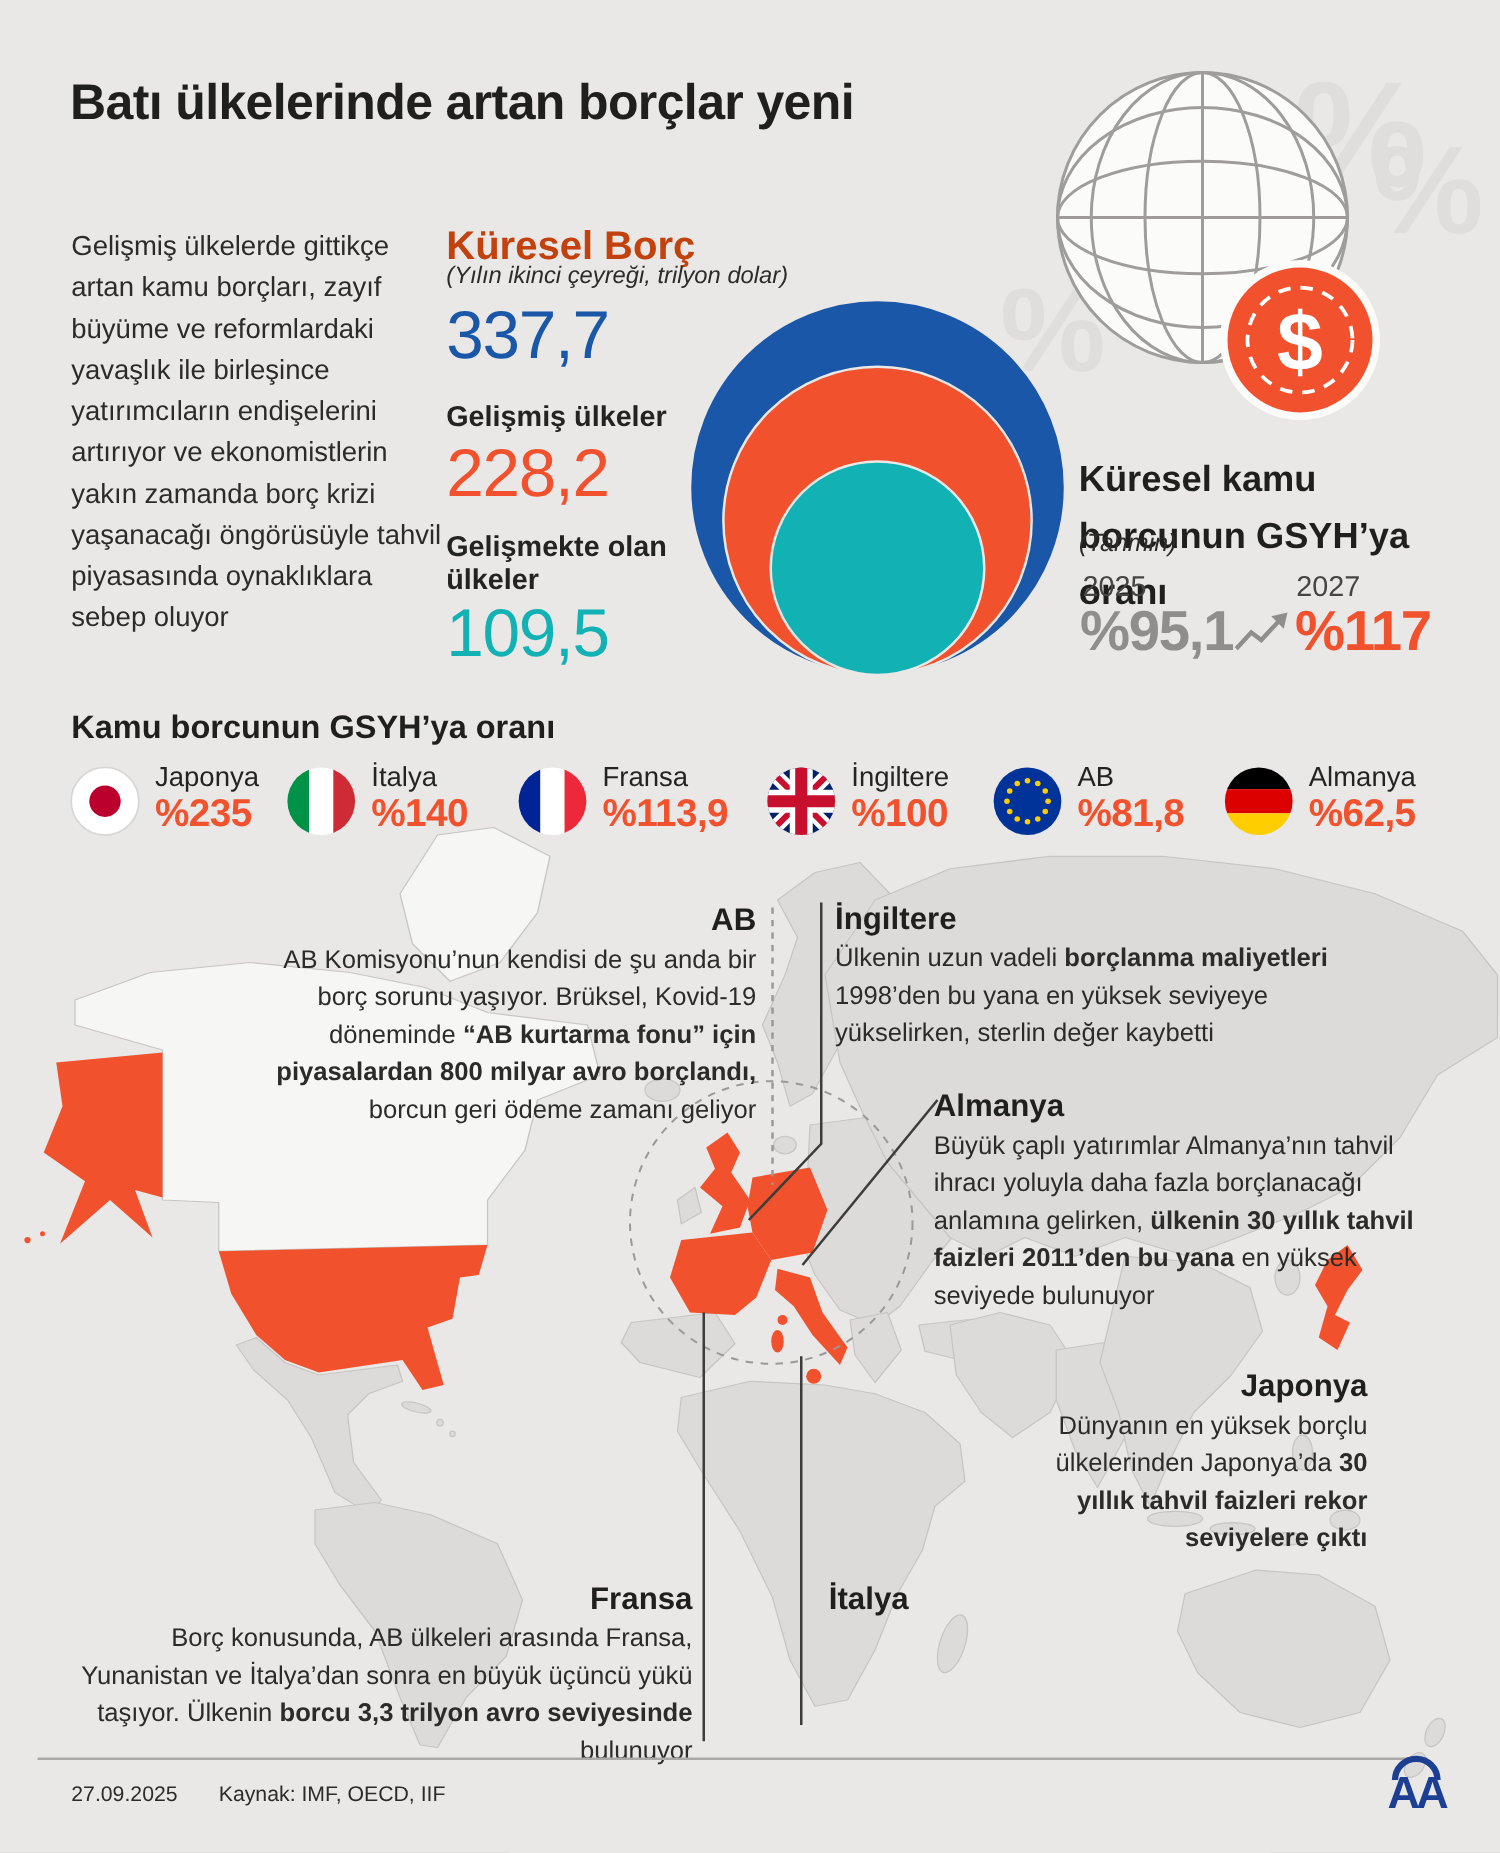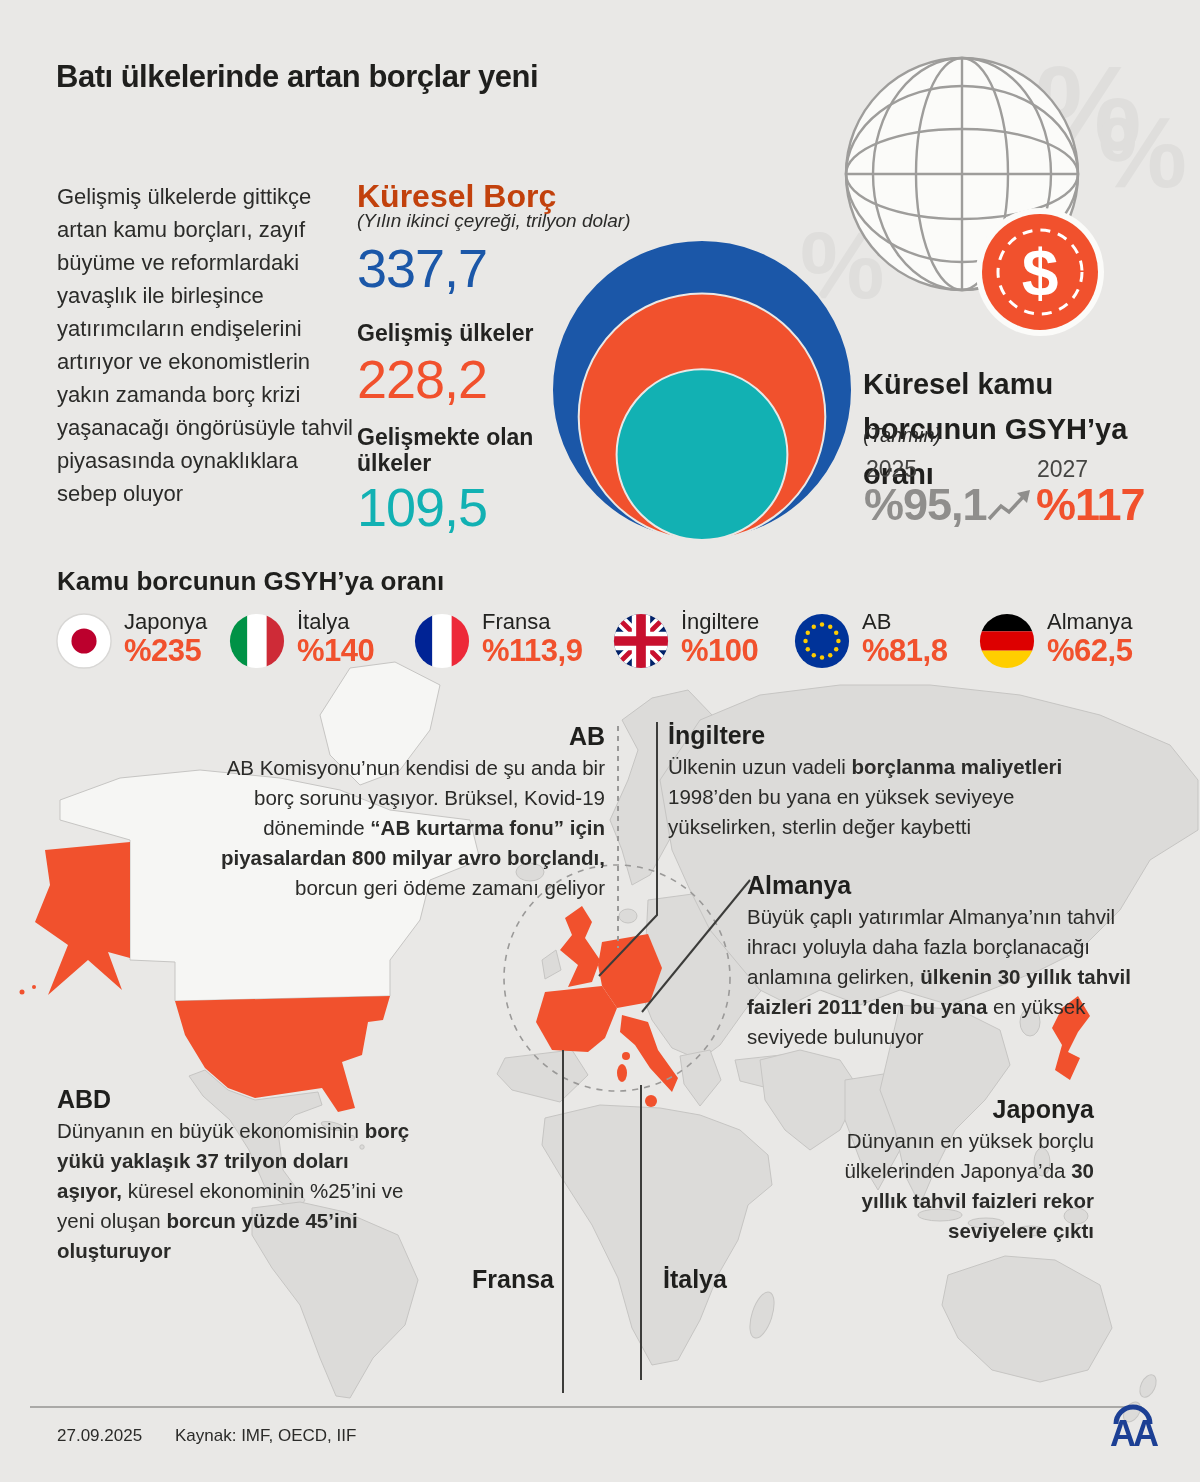--- a/index.html
+++ b/index.html
@@ -5,21 +5,21 @@
   html,body{margin:0;padding:0;}
   body{font-family:"Liberation Sans",sans-serif;background:#d0d0ce;}
   #page{position:relative;width:1200px;height:1482px;background:#e9e8e6;overflow:hidden;margin:0 auto;}
   .abs{position:absolute;}
   .bld{font-weight:bold;}
 
   
   .pct{position:absolute;color:#dfdedc;font-weight:bold;line-height:1;user-select:none;}
 
   
-  #title{left:56px;top:58px;width:800px;font-size:31px;font-weight:bold;color:#1f1f1d;line-height:1.22;letter-spacing:-0.5px;}
+  #title{left:56px;top:58px;width:800px;font-size:40px;font-weight:bold;color:#1f1f1d;line-height:1.22;letter-spacing:-0.5px;}
   #intro{left:57px;top:180px;width:302px;font-size:22px;line-height:33px;color:#2b2b29;}
 
   
   .gd-title{left:357px;top:178px;width:280px;font-size:32px;font-weight:bold;color:#c2410c;}
   .gd-sub{left:357px;top:210px;width:300px;font-size:19px;font-style:italic;color:#2b2b29;}
   .gd-num{font-size:54px;font-weight:normal;letter-spacing:-1px;line-height:1;}
   .gd-v1{left:357px;top:241px;color:#1b57a8;}
   .gd-lab{font-size:23px;font-weight:bold;color:#232321;line-height:26px;}
   .gd-l2{left:357px;top:320px;}
   .gd-v2{left:357px;top:352px;color:#f1512d;}
@@ -295,30 +295,27 @@
     <p><span>AB Komisyonu’nun kendisi de şu anda bir borç sorunu yaşıyor. Brüksel, Kovid-19 döneminde </span><span class="bld">“AB kurtarma fonu” için piyasalardan 800 milyar avro borçlandı,</span><span> borcun geri ödeme zamanı geliyor</span></p>
   </div>
   <div class="co" id="co-uk">
     <h3>İngiltere</h3>
     <p><span>Ülkenin uzun vadeli </span><span class="bld">borçlanma maliyetleri</span><span> 1998’den bu yana en yüksek seviyeye yükselirken, sterlin değer kaybetti</span></p>
   </div>
   <div class="co" id="co-de">
     <h3>Almanya</h3>
     <p><span>Büyük çaplı yatırımlar Almanya’nın tahvil ihracı yoluyla daha fazla borçlanacağı anlamına gelirken, </span><span class="bld">ülkenin 30 yıllık tahvil faizleri 2011’den bu yana</span><span> en yüksek seviyede bulunuyor</span></p>
   </div>
-  <div class="co" id="co-us">
-    <h3>ABD</h3>
-    <p><span>Dünyanın en büyük ekonomisinin </span><span class="bld">borç yükü yaklaşık 37 trilyon doları aşıyor,</span><span> küresel ekonominin %25’ini ve yeni oluşan </span><span class="bld">borcun yüzde 45’ini oluşturuyor</span></p>
-  </div>
   <div class="co ra" id="co-jp">
     <h3>Japonya</h3>
     <p><span>Dünyanın en yüksek borçlu ülkelerinden Japonya’da </span><span class="bld">30 yıllık tahvil faizleri rekor seviyelere çıktı</span></p>
   </div>
   <div class="co ra" id="co-fr">
     <h3>Fransa</h3>
+    <p><span>Borç konusunda, AB ülkeleri arasında Fransa, Yunanistan ve İtalya’dan sonra en büyük üçüncü yükü taşıyor. Ülkenin </span><span class="bld">borcu 3,3 trilyon avro seviyesinde</span><span> bulunuyor</span></p>
   </div>
   <div class="co" id="co-it">
     <h3>İtalya</h3>
   </div>
 
   <div class="abs" id="footer-line"></div>
   <div class="abs foot-txt" id="foot-date">27.09.2025</div>
   <div class="abs foot-txt" id="foot-src">Kaynak: IMF, OECD, IIF</div>
   <svg class="abs" id="aa-logo" width="54" height="60" viewBox="0 0 54 60">
     <path d="M10,28 A17,17 0 0 1 44,28" fill="none" stroke="#1c3f94" stroke-width="5"></path>

